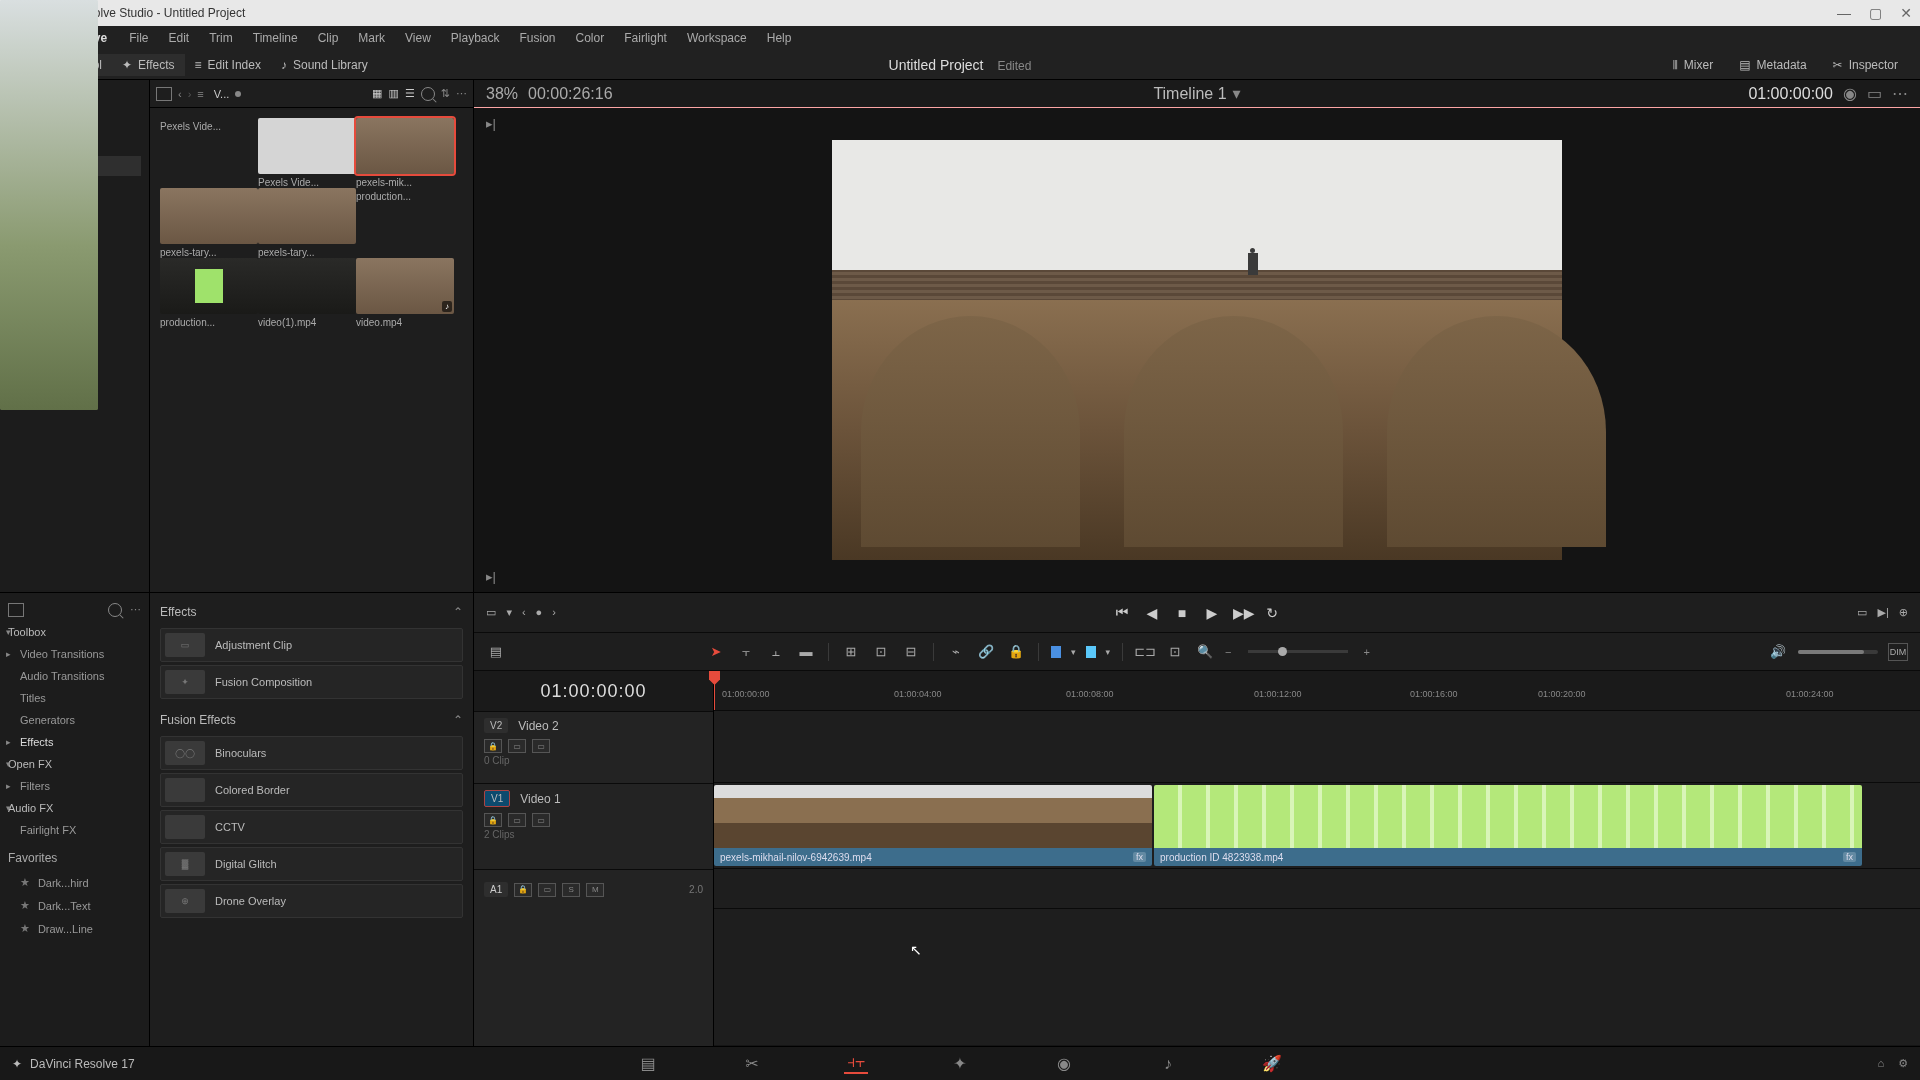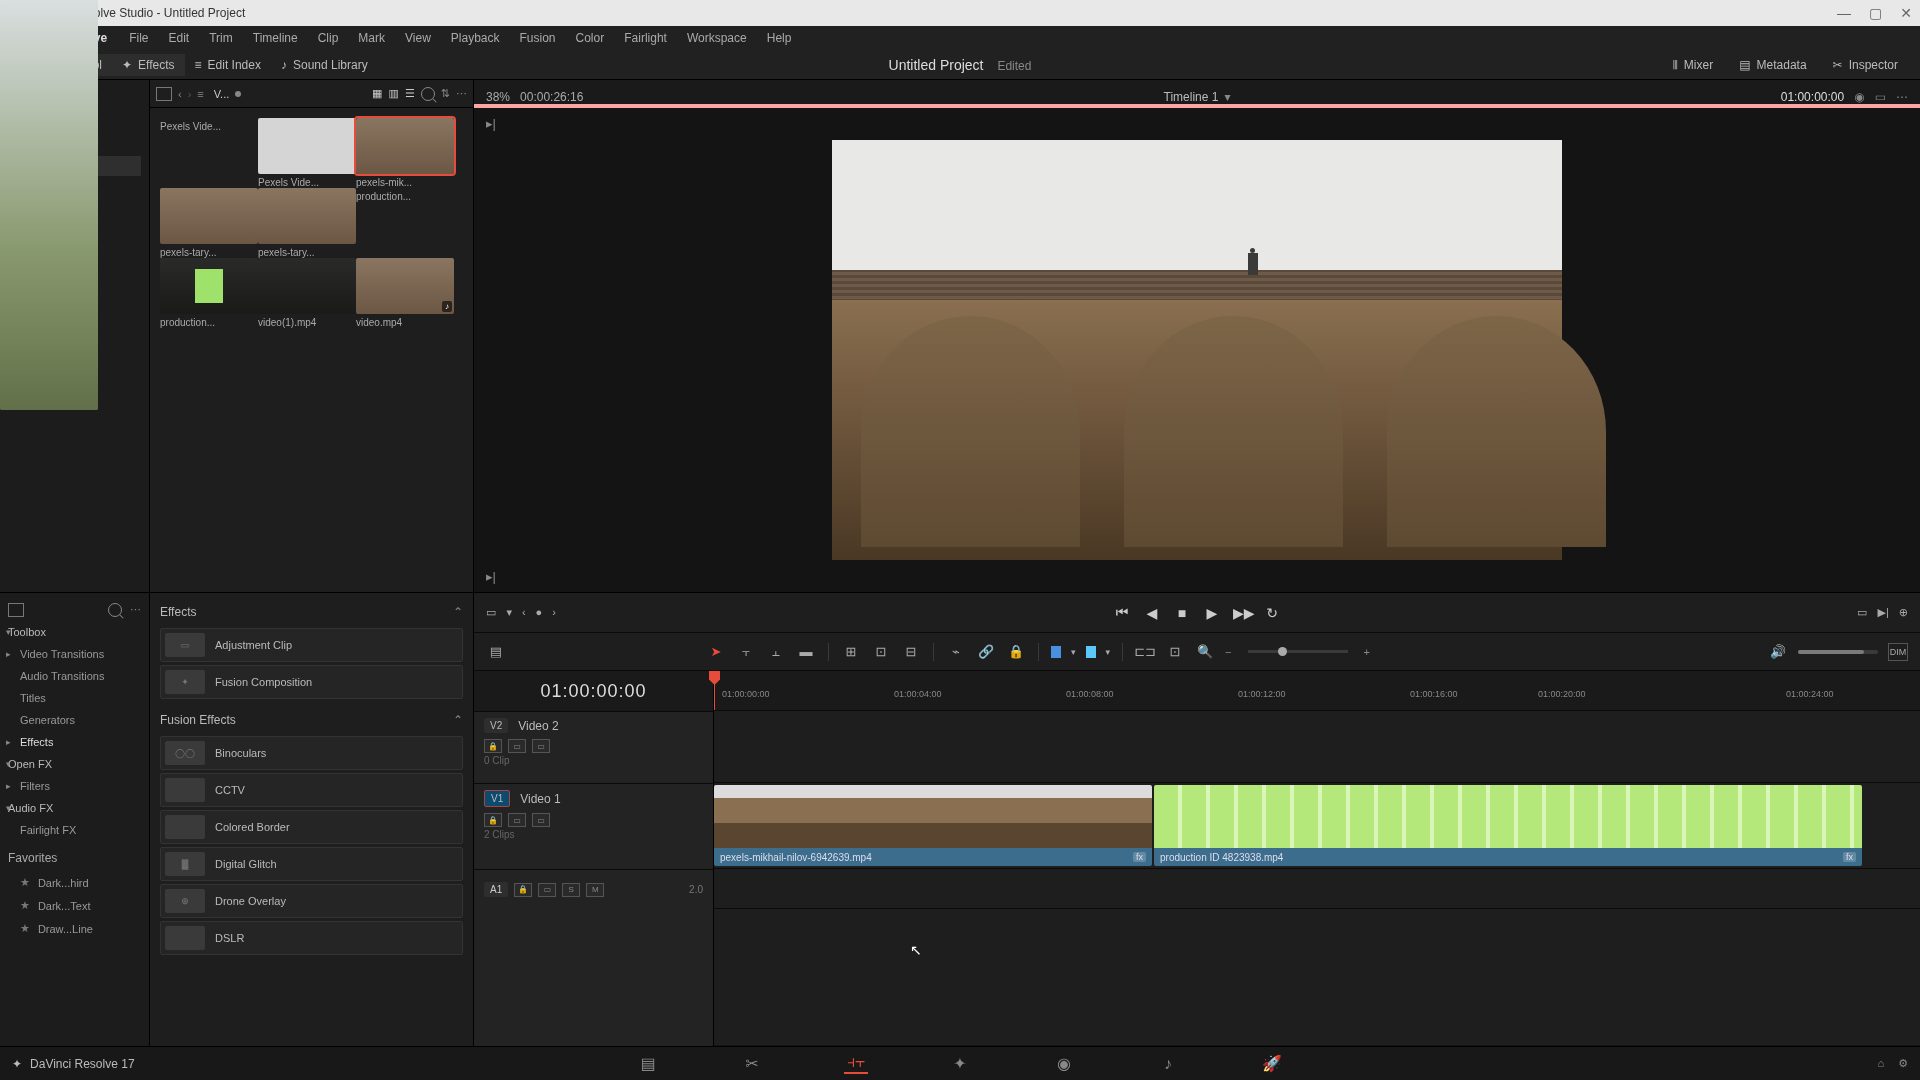--- a/index.html
+++ b/index.html
@@ -33,21 +33,21 @@
 .media-grid{padding:10px;display:grid;grid-template-columns:repeat(3,98px);}
 .clip{cursor:pointer}
 .clip-thumb{width:98px;height:56px;border-radius:2px;background:linear-gradient(180deg,#8a7560 0%,#6b5744 100%);position:relative;overflow:hidden}
 .clip-thumb.sky{background:linear-gradient(180deg,#d9dfe0 0%,#8a9a70 60%,#617048 100%)}
 .clip-thumb.dark{background:linear-gradient(180deg,#2a2a28 0%,#1a1a18 100%)}
 .clip-thumb.white{background:#d5d5d5}
 .clip-thumb.sel{outline:2px solid #e64b3c}
 .aud-badge{position:absolute;bottom:2px;right:2px;background:rgba(0,0,0,.6);color:#fff;font-size:8px;padding:1px 3px;border-radius:2px}
 .clip-name{font-size:10px;color:#aaa;margin-top:3px;overflow:hidden;text-overflow:ellipsis;white-space:nowrap;width:98px}
 .viewer-area{flex:1;background:#1a1a1a;display:flex;flex-direction:column;position:relative}
-.viewer-header{height:28px;display:flex;align-items:flex-end;padding:0 12px;border-bottom:4px solid #fca5a5;font-size:12px;color:#bbb}
+.viewer-header{height:28px;display:flex;align-items:center;padding:0 12px;border-bottom:1px solid #fca5a5;font-size:16px;color:#bbb}
 .viewer-header .vh-left{display:flex;align-items:center;gap:10px}
 .viewer-header .vh-center{position:absolute;left:50%;transform:translateX(-50%);display:flex;align-items:center;gap:6px}
 .viewer-header .vh-right{margin-left:auto;display:flex;align-items:center;gap:10px}
 .vh-tc{color:#aaa}
 .vh-tc-right{color:#ddd}
 .viewer-canvas{flex:1;display:flex;align-items:center;justify-content:center;background:#141414;position:relative}
 .viewer-img{width:730px;height:420px;position:relative;background:#c9a97e}
 .sky{position:absolute;top:0;left:0;right:0;height:38%;background:#e8e8e6}
 .ground{position:absolute;top:38%;left:0;right:0;bottom:0;background:linear-gradient(180deg,#8a6f50 0%,#6b533a 50%,#4a3824 100%)}
 .wall{position:absolute;top:31%;left:0;right:0;height:14%;background:repeating-linear-gradient(0deg,#6d5a48 0 3px,#5a4838 3px 6px)}
@@ -396,37 +396,33 @@
     <div class="fx-list-hdr" style="margin-top:8px">
         <span>Fusion Effects</span>
         <span class="arr">⌃</span>
       </div>
     <div class="fx-card">
         <div class="fx-thumb">◯◯</div>
         <span class="fx-name">Binoculars</span>
       </div>
     <div class="fx-card">
         <div class="fx-thumb"></div>
+        <span class="fx-name">Colored Border</span>
+      </div>
+    <div class="fx-card">
+        <div class="fx-thumb"></div>
         <span class="fx-name">CCTV</span>
-      </div>
-    <div class="fx-card">
-        <div class="fx-thumb"></div>
-        <span class="fx-name">Colored Border</span>
       </div>
     <div class="fx-card">
         <div class="fx-thumb">▓</div>
         <span class="fx-name">Digital Glitch</span>
       </div>
     <div class="fx-card">
         <div class="fx-thumb">⊕</div>
         <span class="fx-name">Drone Overlay</span>
-      </div>
-    <div class="fx-card">
-        <div class="fx-thumb"></div>
-        <span class="fx-name">DSLR</span>
       </div>
   </div>
 
   <div class="timeline-area">
     <div class="tl-transport">
       <div class="tr-side l">
         <span>▭</span>
         <span>▾</span>
         <span>‹</span>
         <span>●</span>
@@ -510,21 +506,21 @@
           <span class="tctrl">M</span>
           <span style="margin-left:auto;color:#777;font-size:10px">2.0</span>
         </div>
       </div>
       <div class="tl-tracks">
         <div class="ruler">
           <div class="playhead"></div>
           <span class="ruler-tick" style="left:8px">01:00:00:00</span>
           <span class="ruler-tick" style="left:180px">01:00:04:00</span>
           <span class="ruler-tick" style="left:352px">01:00:08:00</span>
-          <span class="ruler-tick" style="left:524px">01:00:12:00</span>
+          <span class="ruler-tick" style="left:540px">01:00:12:00</span>
           <span class="ruler-tick" style="left:696px">01:00:16:00</span>
           <span class="ruler-tick" style="left:824px">01:00:20:00</span>
           <span class="ruler-tick" style="left:1072px">01:00:24:00</span>
         </div>
         <div class="track-row"></div>
         <div class="track-row v1">
           <div class="clip-block clip-vid" style="left:0;width:438px">
             <div class="clip-vid-thumb"></div>
             <div class="clip-title-bar">
                 <span>pexels-mikhail-nilov-6942639.mp4</span>

